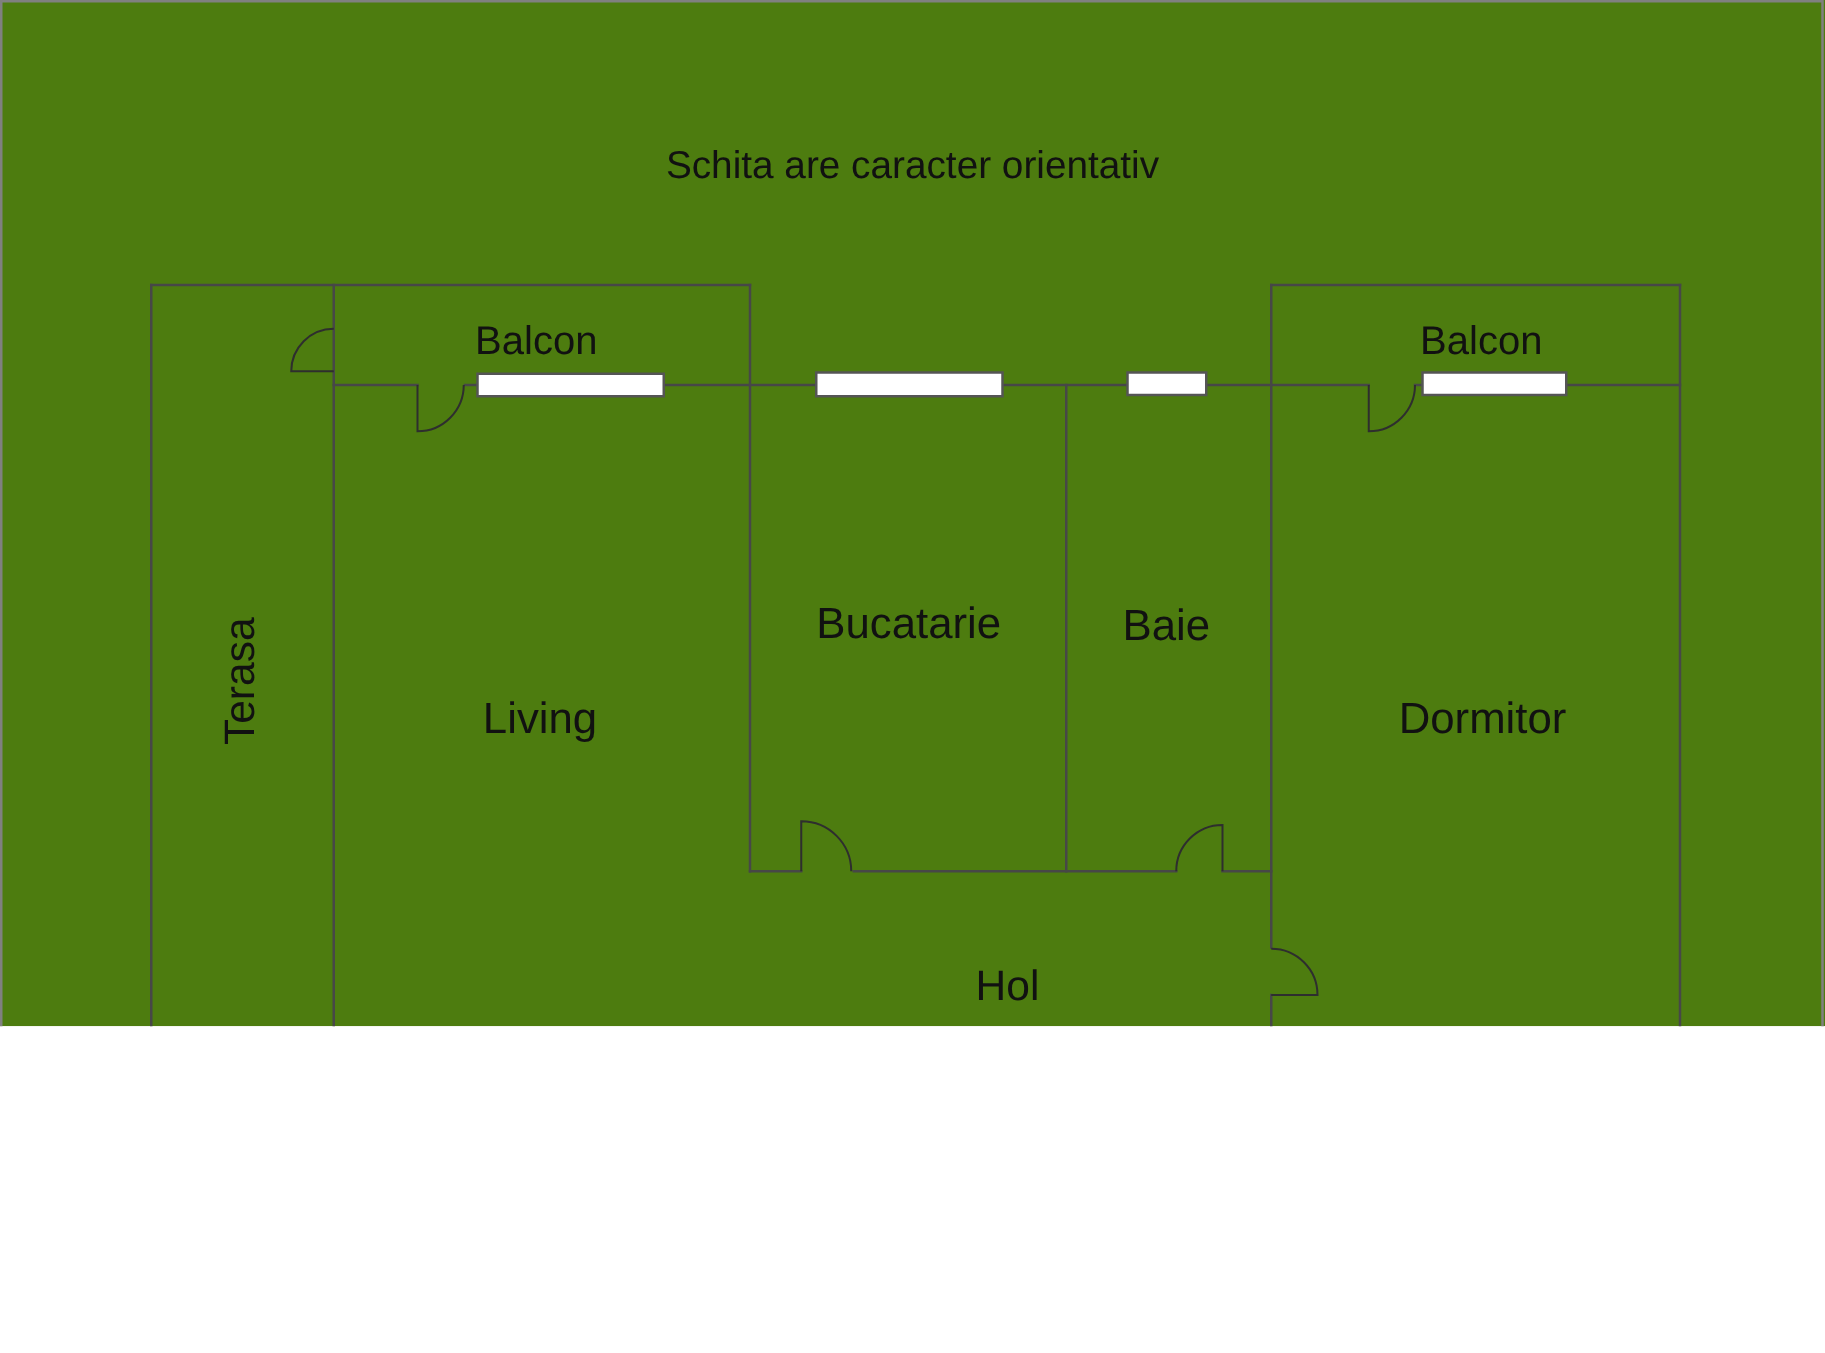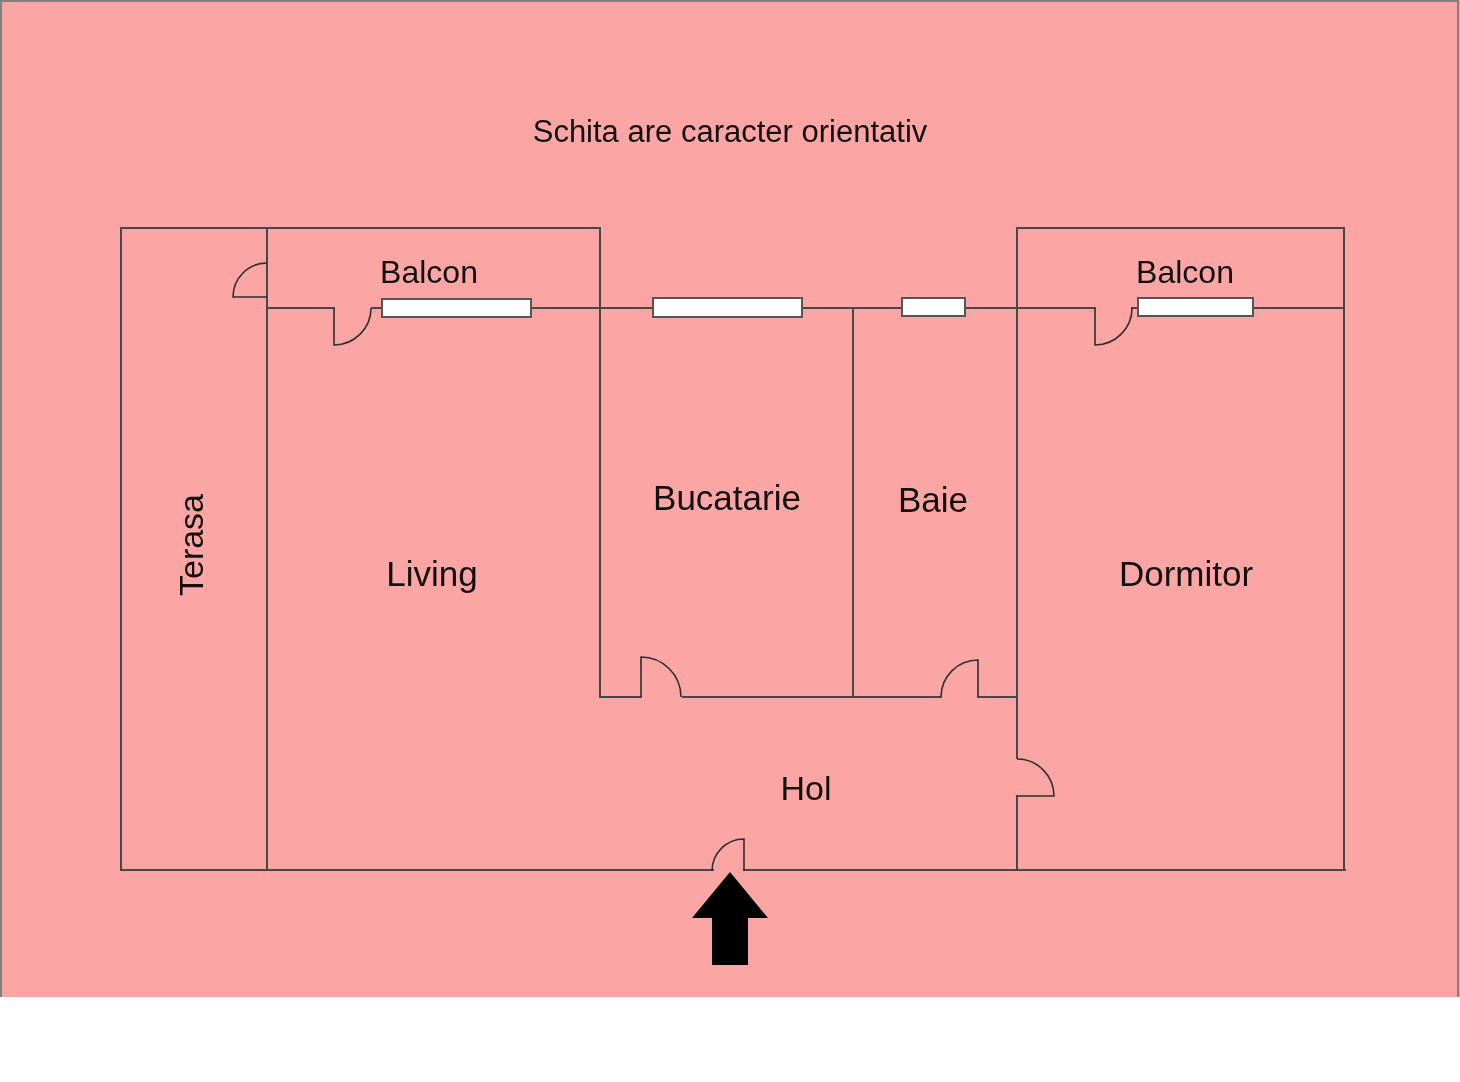--- a/index.html
+++ b/index.html
@@ -1,20 +1,20 @@
 <!DOCTYPE html>
 <html><head>
 <meta charset="utf-8">
 <style>
   html, body { margin: 0; padding: 0; background: #ffffff; }
   #stage {
     position: relative;
     width: 1460px;
-    height: 997px;
-    background: #fca5a5;
+    height: 821px;
+    background: #4d7c0f;
     font-family: "Liberation Sans", "DejaVu Sans", sans-serif;
   }
   svg { display: block; }
   .no-fill { fill: none; }
   .wall   { stroke-width: 2; stroke-linecap: square; }
   .door   { stroke-width: 1.6; }
   .win    { fill: #ffffff; stroke-width: 2; }
   .arrow-shape { stroke: none; }
   .page-border { fill: none; stroke-width: 2; }
   text { font-family: "Liberation Sans", "DejaVu Sans", sans-serif; }

